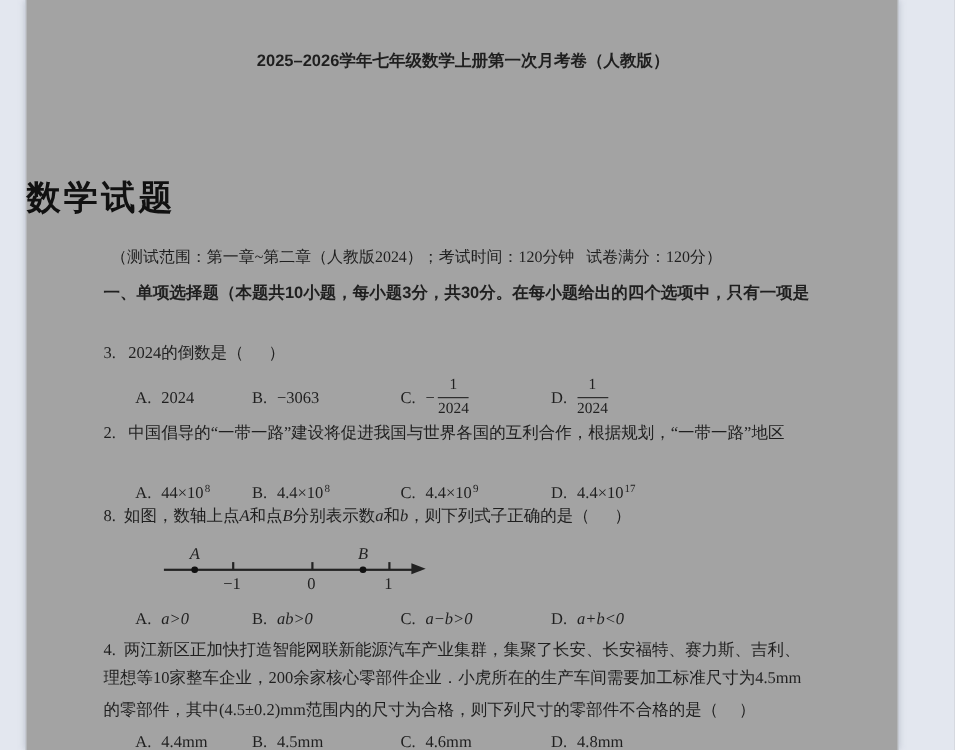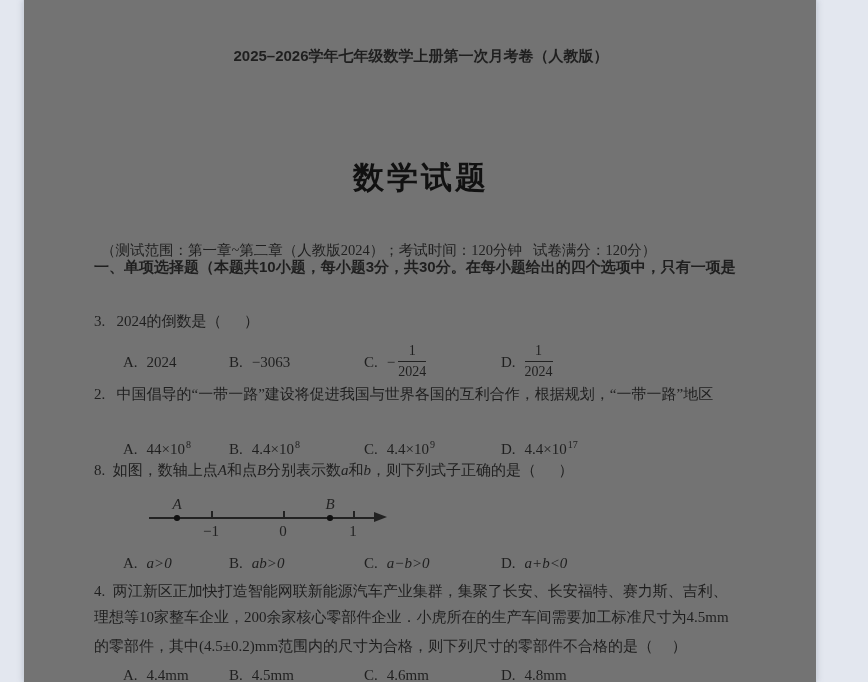--- a/index.html
+++ b/index.html
@@ -5,36 +5,36 @@
   html,body{margin:0;padding:0;}
   body{
     width:868px;height:682px;overflow:hidden;
     background:#e3e7ef;
     font-family:"Liberation Serif",serif;
     color:#222;
     position:relative;
   }
   .paper{
     position:absolute;left:23px;top:0;width:794px;height:682px;
-    background:#737373;
+    background:#a3a3a3;
     box-sizing:border-box;
     border-left:1px solid #cfd4dd;border-right:1px solid #cfd4dd;
     box-shadow:0 0 6px rgba(110,120,140,.35);
   }
   .line{
     position:absolute;left:70px;
     font-size:15px;line-height:20px;white-space:pre;
     font-family:"Liberation Serif",serif;color:#1f1f1f;
   }
   .center{left:0;width:794px;text-align:center;}
   .bold-sans{font-family:"Liberation Sans",sans-serif;font-weight:700;}
   .doc-title{
-    position:absolute;left:0;width:794px;text-align:center;
+    position:absolute;left:0;width:794px;text-align:left;
     font-size:31px;line-height:42px;font-weight:700;
-    font-family:Liberation Mono, monospace;letter-spacing:3px;color:#111;
+    font-family:Liberation Serif, serif;letter-spacing:3px;color:#111;
   }
   .meta{left:77px;font-size:14.5px;}
   .opts-row{position:absolute;left:0;width:794px;height:40px;}
   .opt{position:absolute;white-space:pre;font-size:15px;line-height:19px;color:#1f1f1f;}
   .opt-label{margin-right:9px;}
   .math{font-style:italic;}
   .vi{font-style:italic;}
   .sup{font-size:10px;position:relative;top:-6px;margin-left:1px;}
   .minus{position:relative;top:-14px;margin-right:3px;}
   .frac{display:inline-block;text-align:center;line-height:1;vertical-align:top;font-size:14px;}
@@ -56,21 +56,21 @@
 </style>
 </head>
 <body>
 
 <div class="paper">
 
   <div class="line bold-sans center" style="top:46px">2025–2026学年七年级数学上册第一次月考卷（人教版）</div>
 
   <div class="doc-title" style="top:159px">数学试题</div>
 
-  <div class="line meta" style="top:240px">（测试范围：第一章~第二章（人教版2024）；考试时间：120分钟   试卷满分：120分）</div>
+  <div class="line meta" style="top:224px">（测试范围：第一章~第二章（人教版2024）；考试时间：120分钟   试卷满分：120分）</div>
 
   <div class="line bold-sans" style="top:257px">一、单项选择题（本题共10小题，每小题3分，共30分。在每小题给出的四个选项中，只有一项是</div>
 
   <div class="line" style="top:311px">3.   2024的倒数是（      ）</div>
 
   <div class="opts-row" style="top:343px">
     <span class="opt" style="left:99px;top:10px"><span class="opt-label">A.</span><span>2024</span></span>
     <span class="opt" style="left:205px;top:10px"><span class="opt-label">B.</span><span>−3063</span></span>
     <span class="opt" style="left:340px;top:10px"><span class="opt-label">C.</span><span class="minus" style="position:static">−</span><span class="frac" style="margin-top:-10px"><span class="fnum">1</span><span class="fden">2024</span></span></span>
     <span class="opt" style="left:477px;top:10px"><span class="opt-label">D.</span><span class="frac" style="margin-top:-10px"><span class="fnum">1</span><span class="fden">2024</span></span></span>

